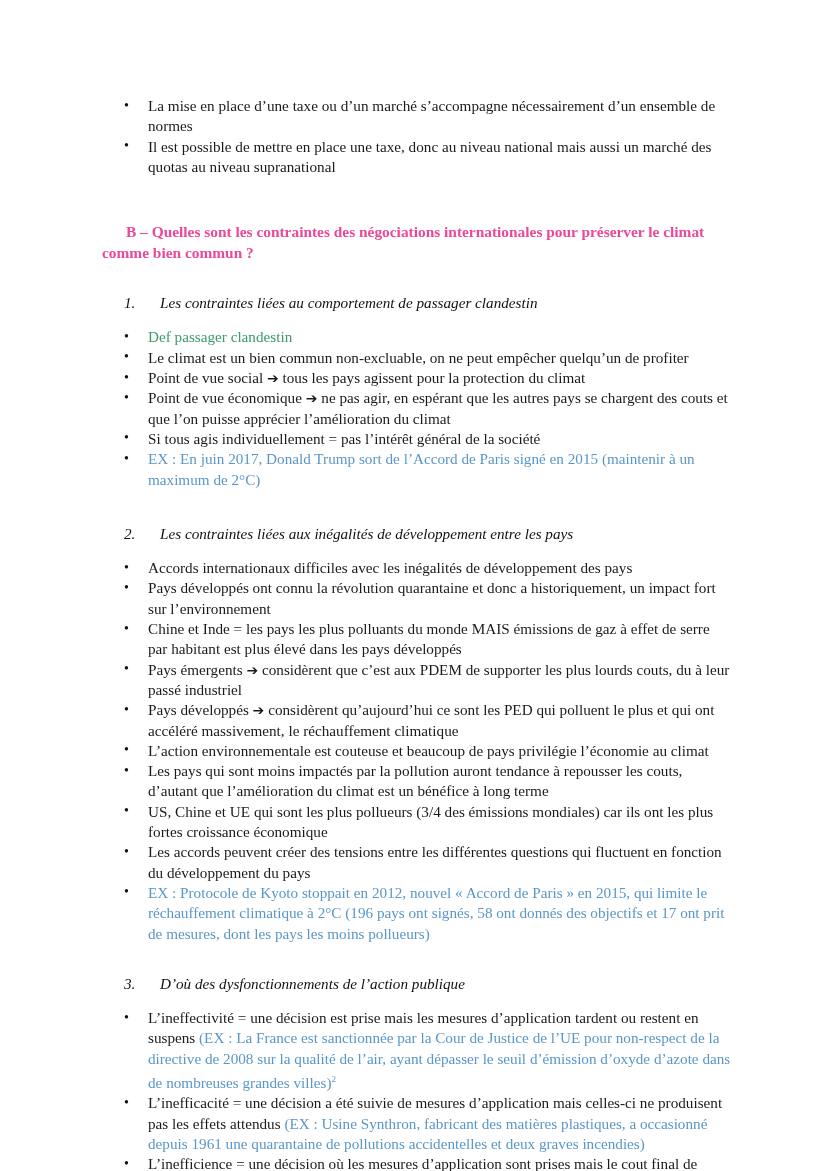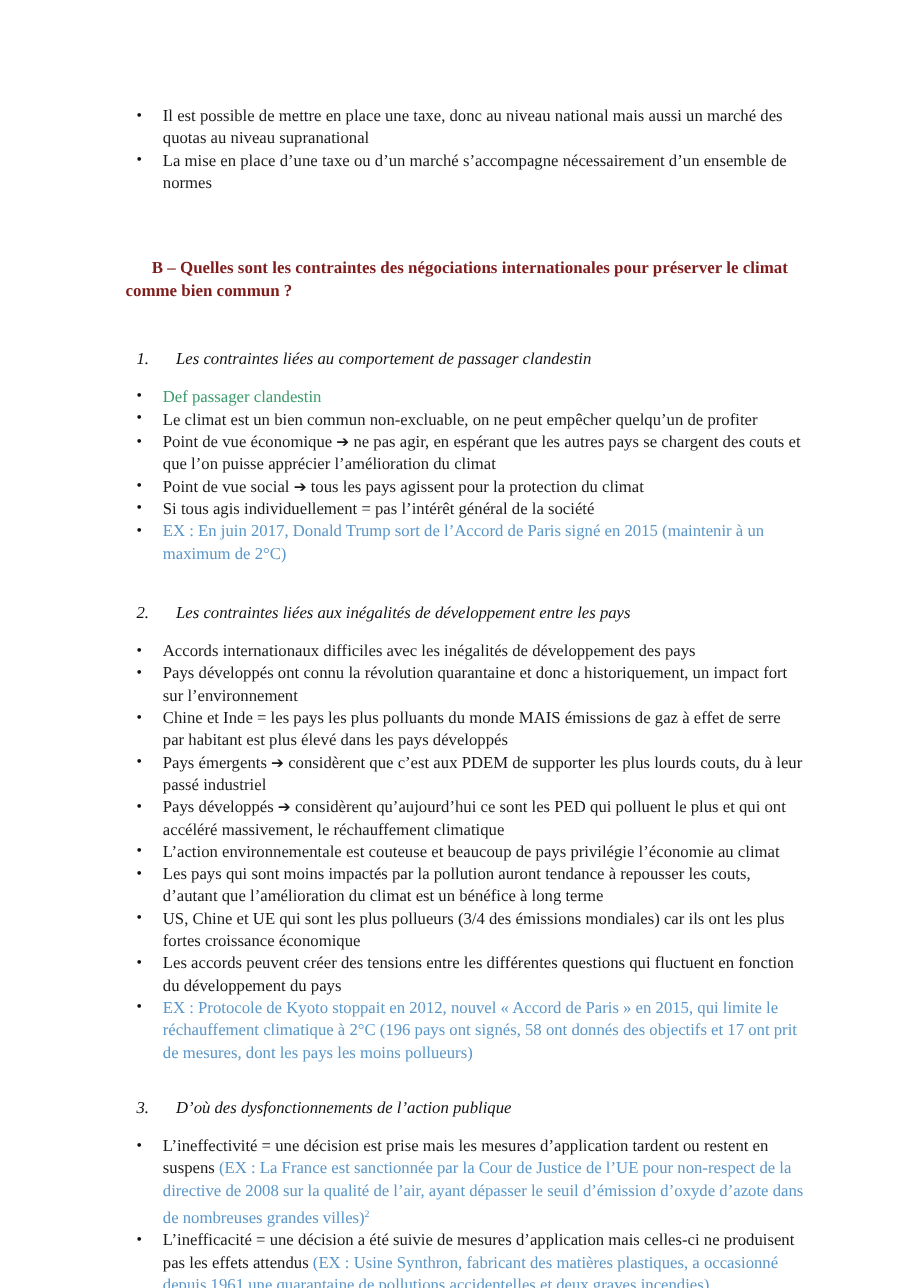--- a/index.html
+++ b/index.html
@@ -47,22 +47,22 @@
     font-size: 14px;
     line-height: 20.3px;
     color: #111;
   }
 
   
   .section-heading {
     font-size: 15.4px;
     line-height: 21px;
     font-weight: bold;
-    color: #7f1d1d;
-    margin: 16px;
+    color: #ec4899;
+    margin: 4px;
     text-indent: 24px;
     width: 630px;
   }
   .sub-heading {
     font-size: 15.2px;
     line-height: 20.3px;
     font-style: italic;
     color: #111;
     margin: 0;
     padding-left: 62px;
@@ -94,46 +94,46 @@
     vertical-align: super;
   }
 </style>
 </head>
 <body>
 
 <div class="page">
   <div class="content">
 
     <ul class="bullet-list">
+      <li class="bullet-item">La mise en place d’une taxe ou d’un marché s’accompagne nécessairement d’un ensemble de normes</li>
       <li class="bullet-item">Il est possible de mettre en place une taxe, donc au niveau national mais aussi un marché des quotas au niveau supranational</li>
-      <li class="bullet-item">La mise en place d’une taxe ou d’un marché s’accompagne nécessairement d’un ensemble de normes</li>
     </ul>
 
     <div class="sp-40"></div>
 
     <h2 class="section-heading">B – Quelles sont les contraintes des négociations internationales pour préserver le climat comme bien commun ?</h2>
 
     <div class="sp-26"></div>
 
     <p class="sub-heading">
       <span class="num">1.</span><span>Les contraintes liées au comportement de passager clandestin</span>
     </p>
 
     <div class="sp-14"></div>
 
     <ul class="bullet-list">
       <li class="bullet-item">
         <span class="green">Def passager clandestin</span>
       </li>
       <li class="bullet-item">Le climat est un bien commun non-excluable, on ne peut empêcher quelqu’un de profiter</li>
       <li class="bullet-item">
-        <span>Point de vue économique </span><span class="arrow">➔</span><span> ne pas agir, en espérant que les autres pays se chargent des couts et que l’on puisse apprécier l’amélioration du climat</span>
+        <span>Point de vue social </span><span class="arrow">➔</span><span> tous les pays agissent pour la protection du climat</span>
       </li>
       <li class="bullet-item">
-        <span>Point de vue social </span><span class="arrow">➔</span><span> tous les pays agissent pour la protection du climat</span>
+        <span>Point de vue économique </span><span class="arrow">➔</span><span> ne pas agir, en espérant que les autres pays se chargent des couts et que l’on puisse apprécier l’amélioration du climat</span>
       </li>
       <li class="bullet-item">Si tous agis individuellement = pas l’intérêt général de la société</li>
       <li class="bullet-item">
         <span class="blue">EX : En juin 2017, Donald Trump sort de l’Accord de Paris signé en 2015 (maintenir à un maximum de 2°C)</span>
       </li>
     </ul>
 
     <div class="sp-34"></div>
 
     <p class="sub-heading">

